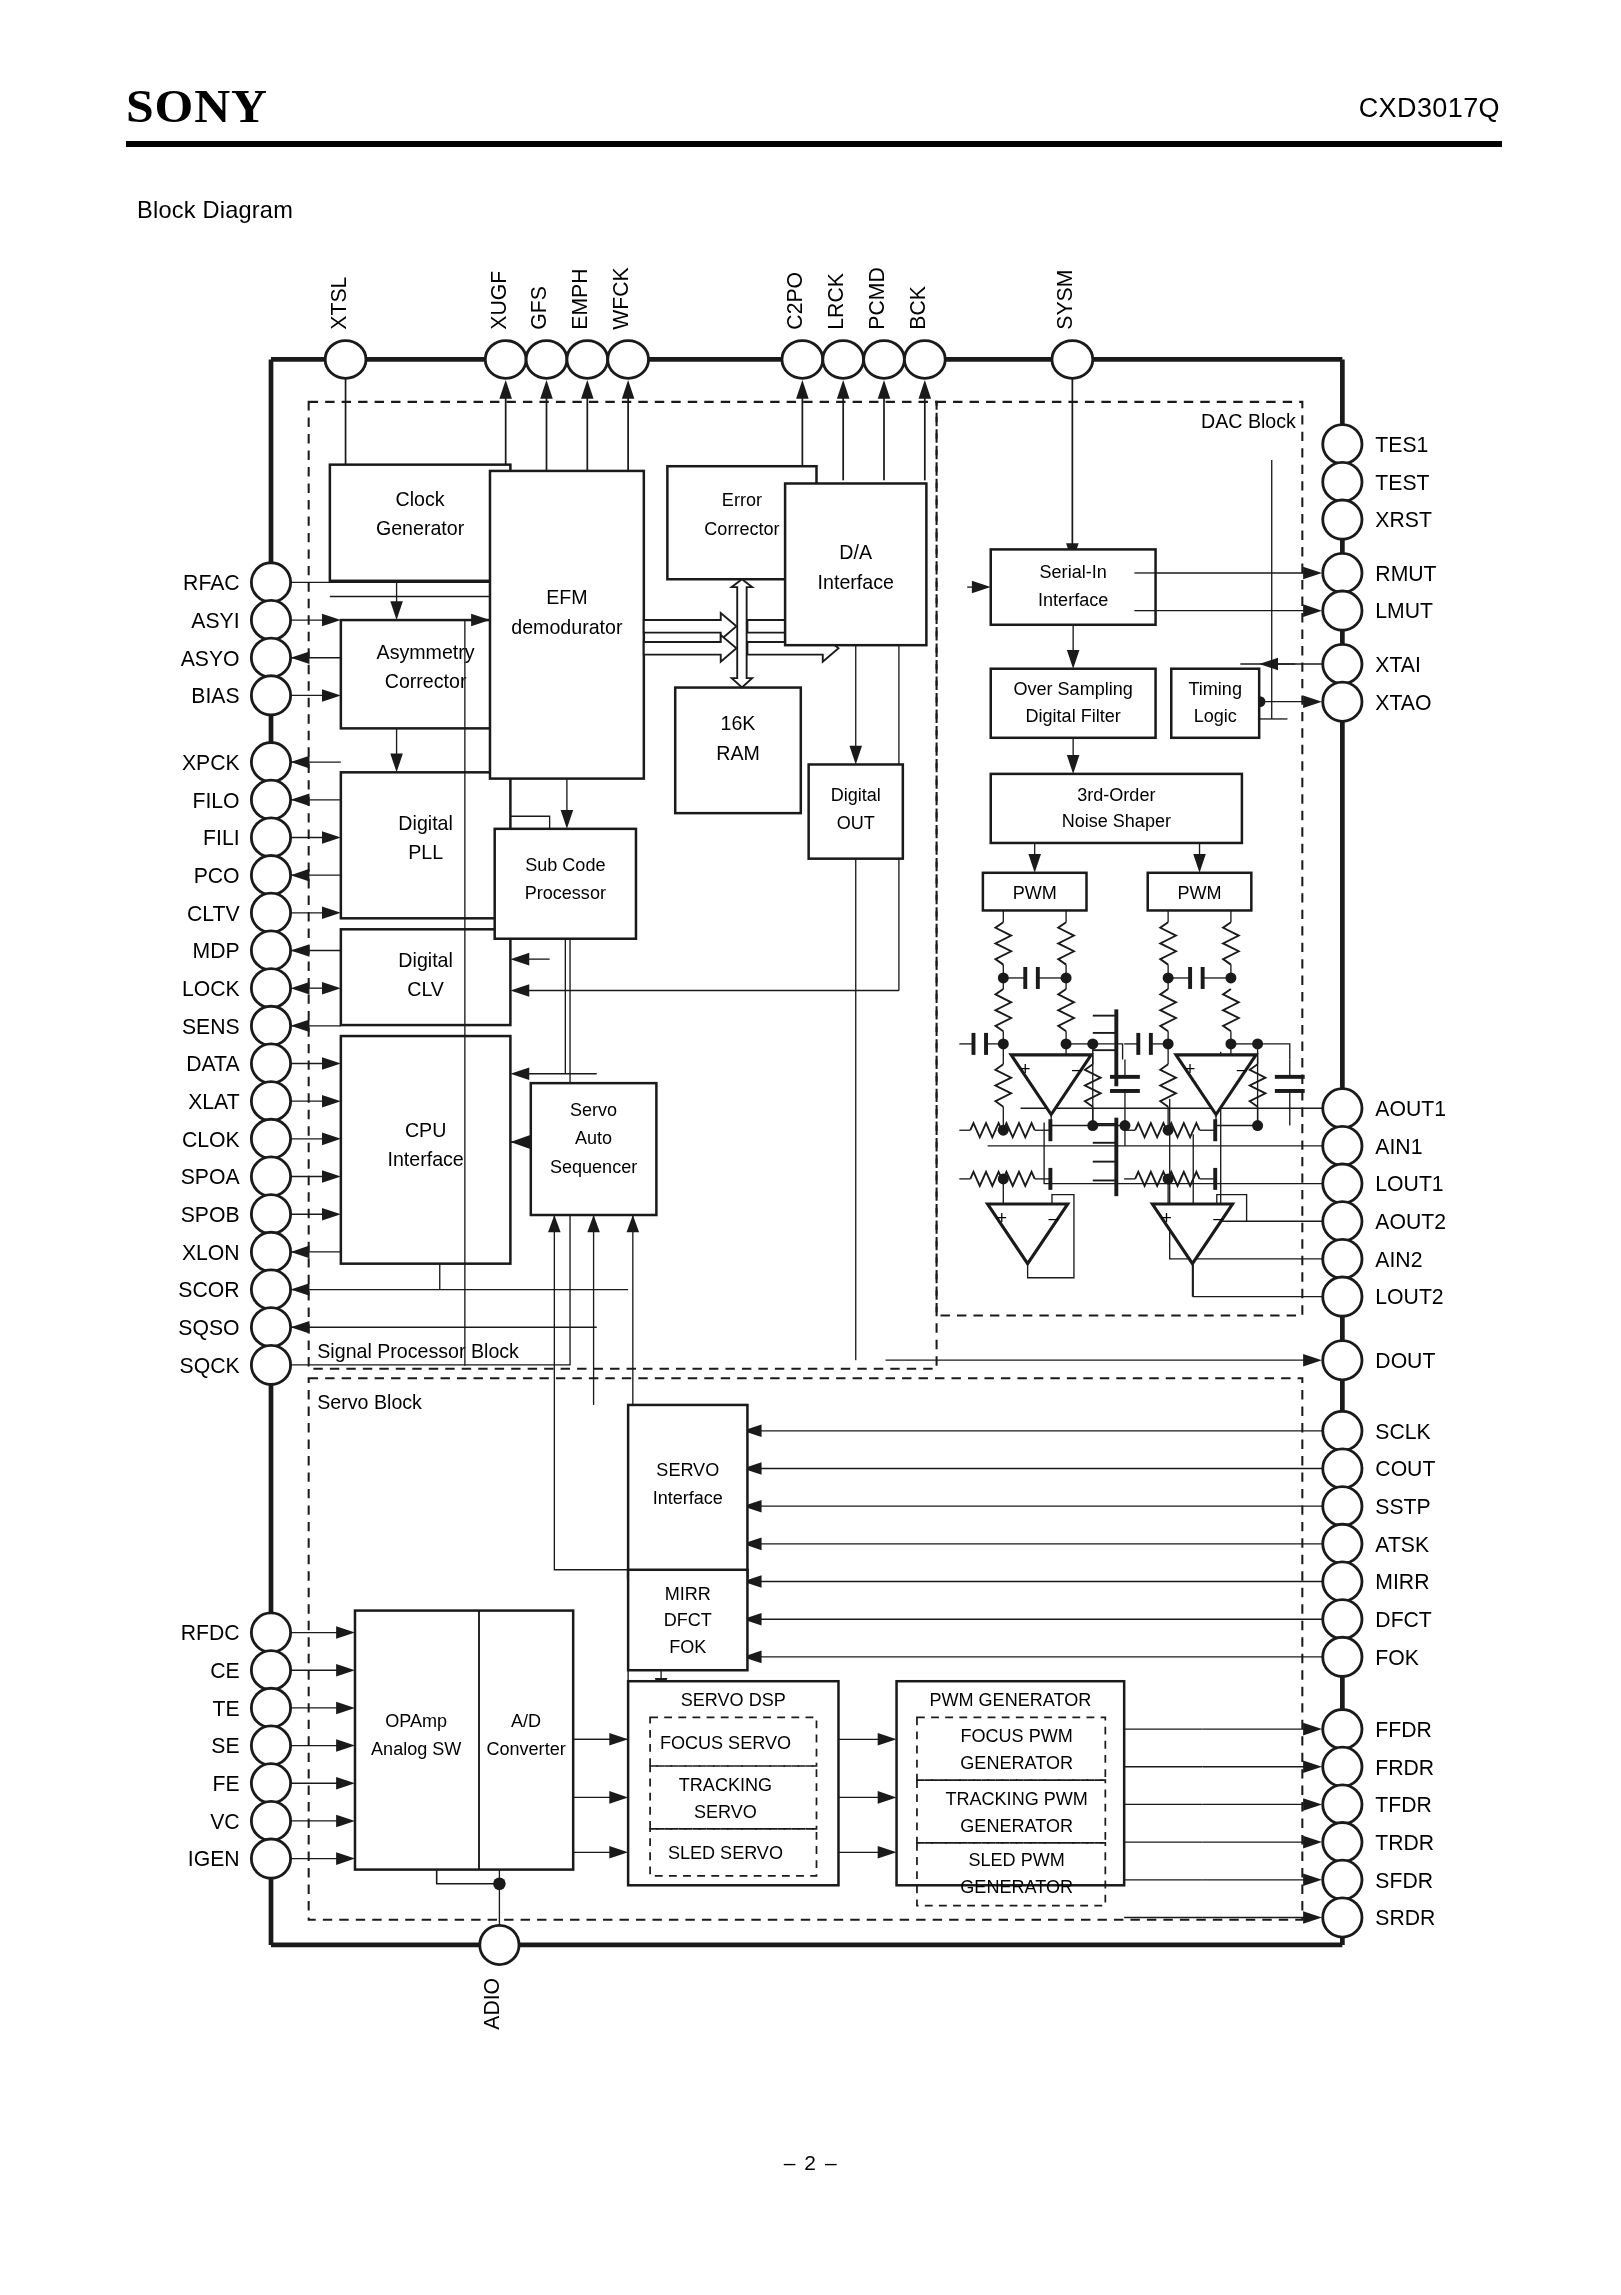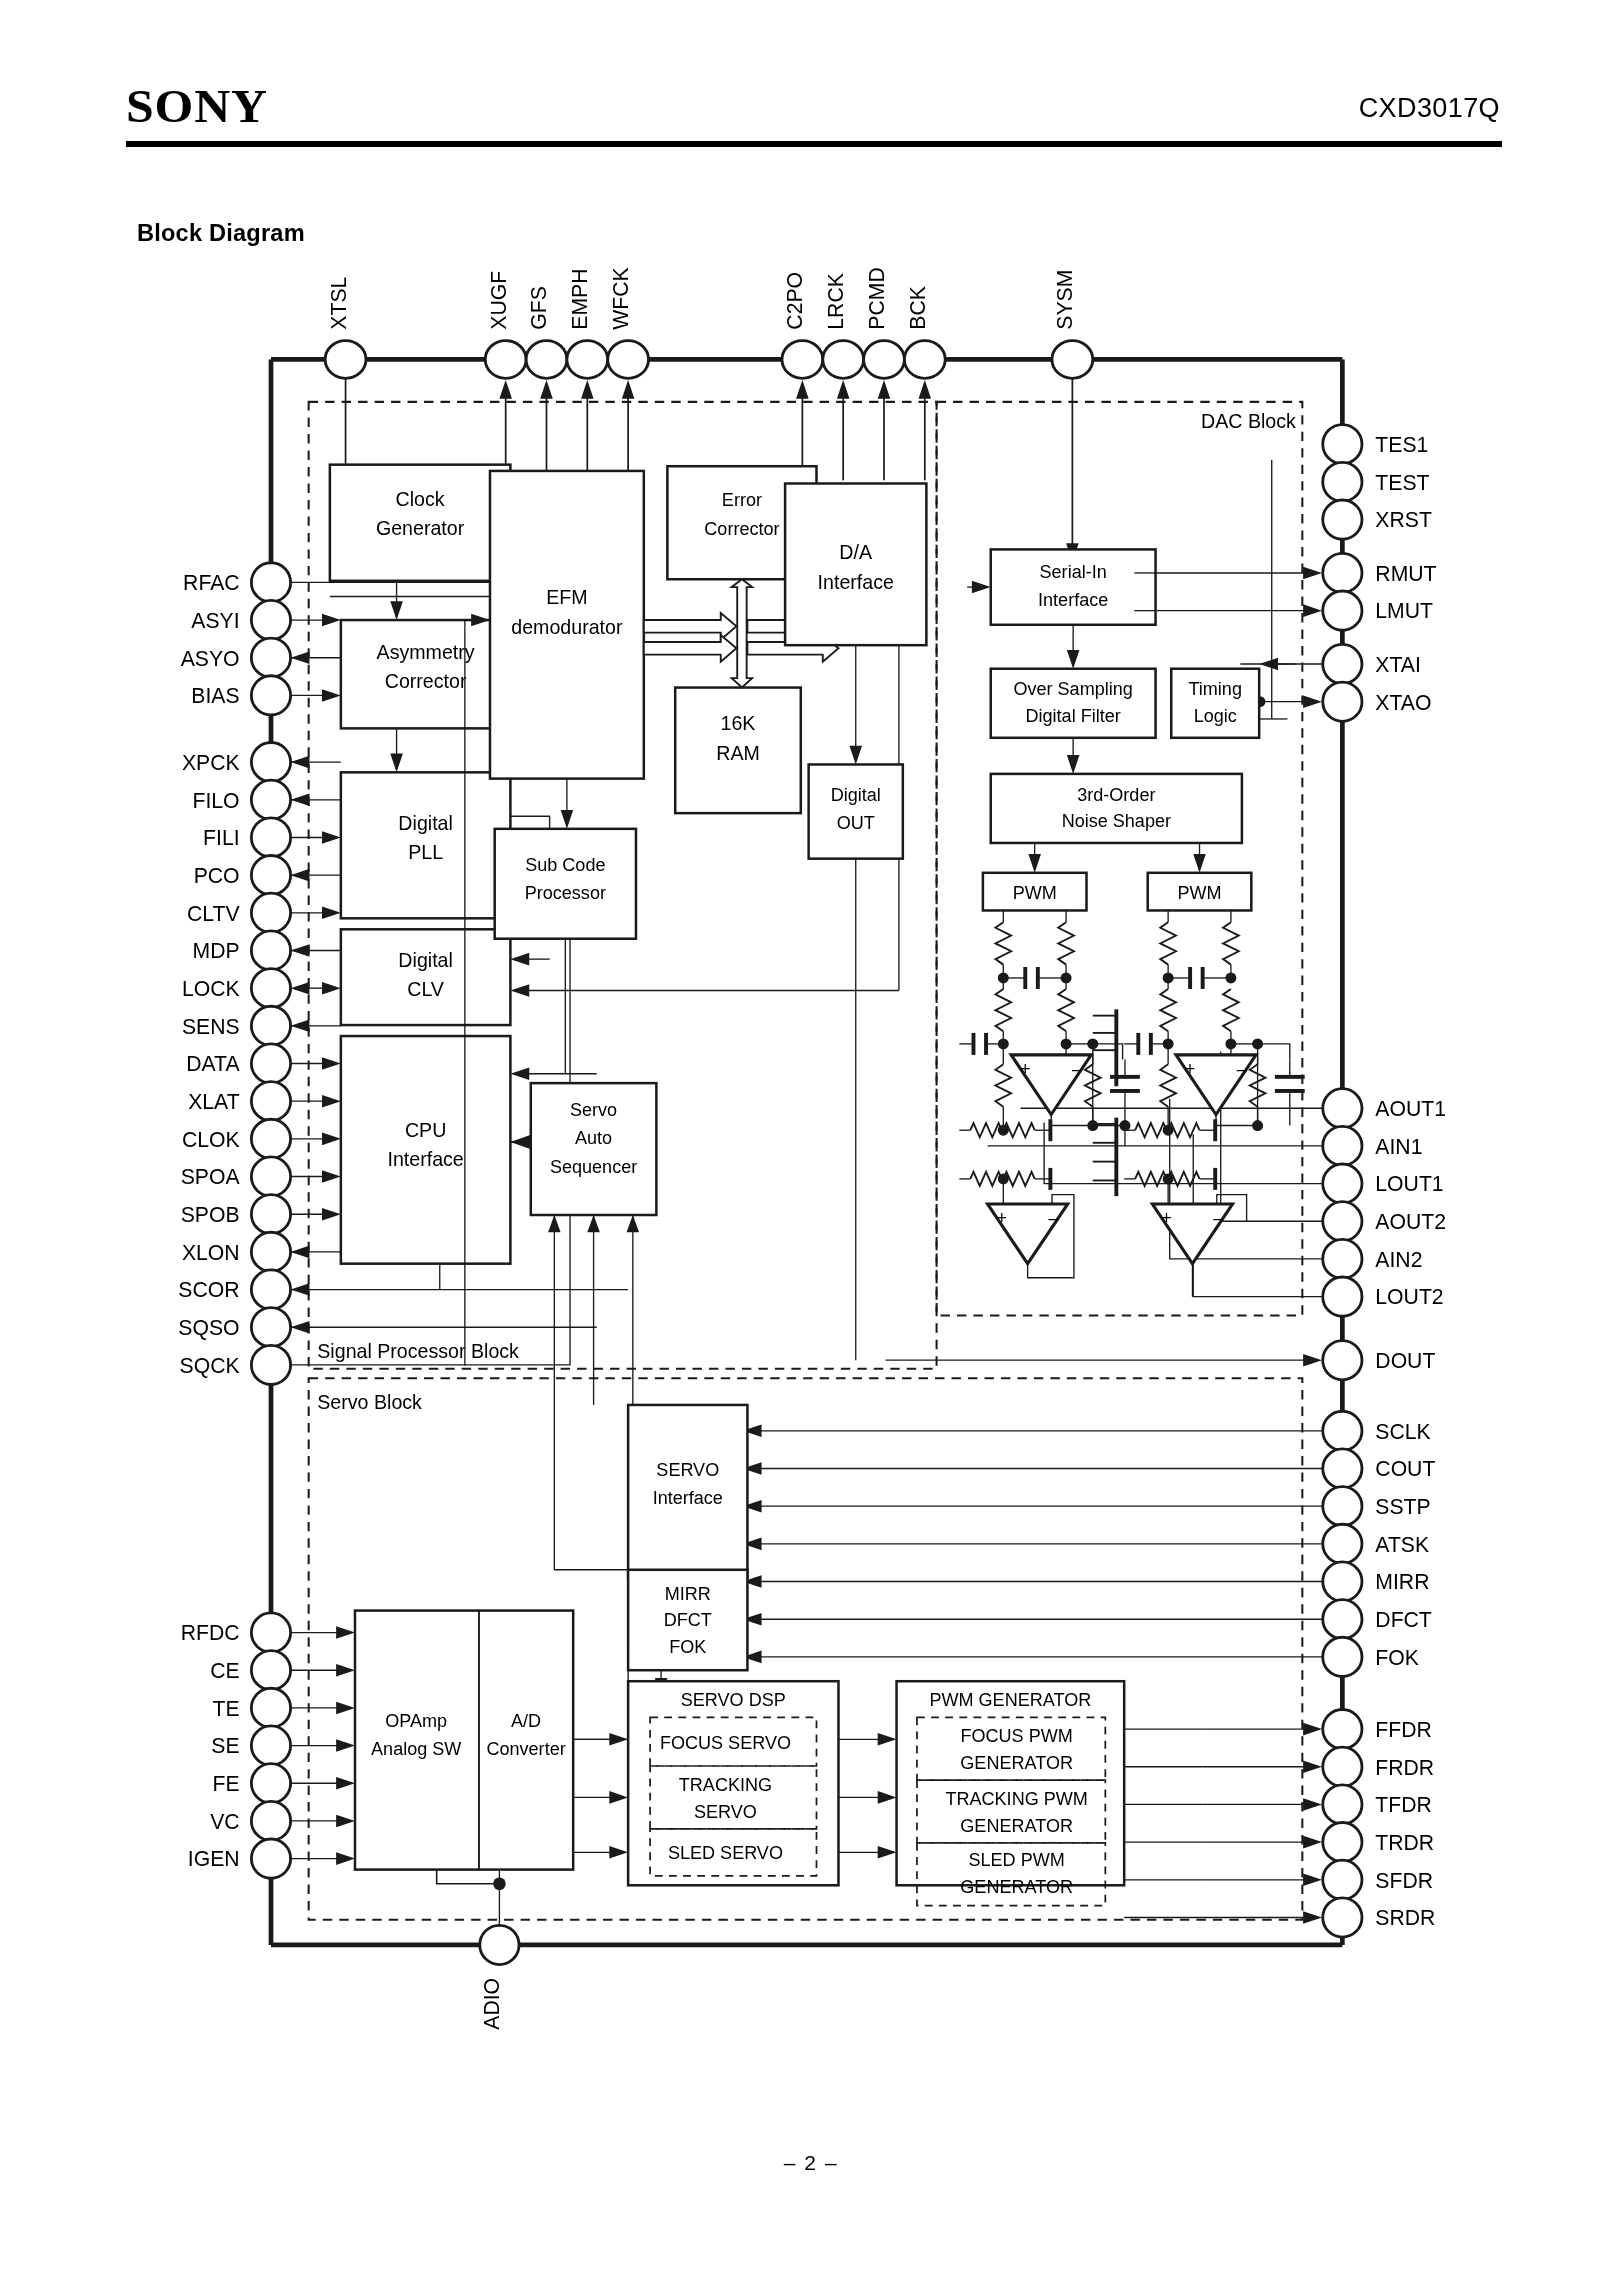--- a/index.html
+++ b/index.html
@@ -18,22 +18,22 @@
     transform:scaleX(1.06);transform-origin:left top;
   }
   .hdr-part{
     position:absolute;right:122px;top:93px;
     font-size:27px;letter-spacing:0.4px;
   }
   .hdr-rule{
     position:absolute;left:126px;top:141px;width:1376px;height:5.5px;background:#000;
   }
   .sec-title{
-    position:absolute;left:137px;top:220px;
-    font-size:23.6px;font-weight:bold;letter-spacing:0.2px;
+    position:absolute;left:137px;top:197px;
+    font-size:23.6px;font-weight:normal;letter-spacing:0.2px;
   }
   .footer{
     position:absolute;left:0;top:2151px;width:1622px;text-align:center;
     font-size:21px;letter-spacing:1.6px;
   }
   svg#diagram{position:absolute;left:0;top:0;width:1622px;height:2295px;}
   svg text{font-family:"Liberation Sans", sans-serif;fill:#000;}
   .bt{font-size:25px;text-anchor:middle;}      
   .bts{font-size:23px;text-anchor:middle;}     
   .pl{font-size:27px;}                          

